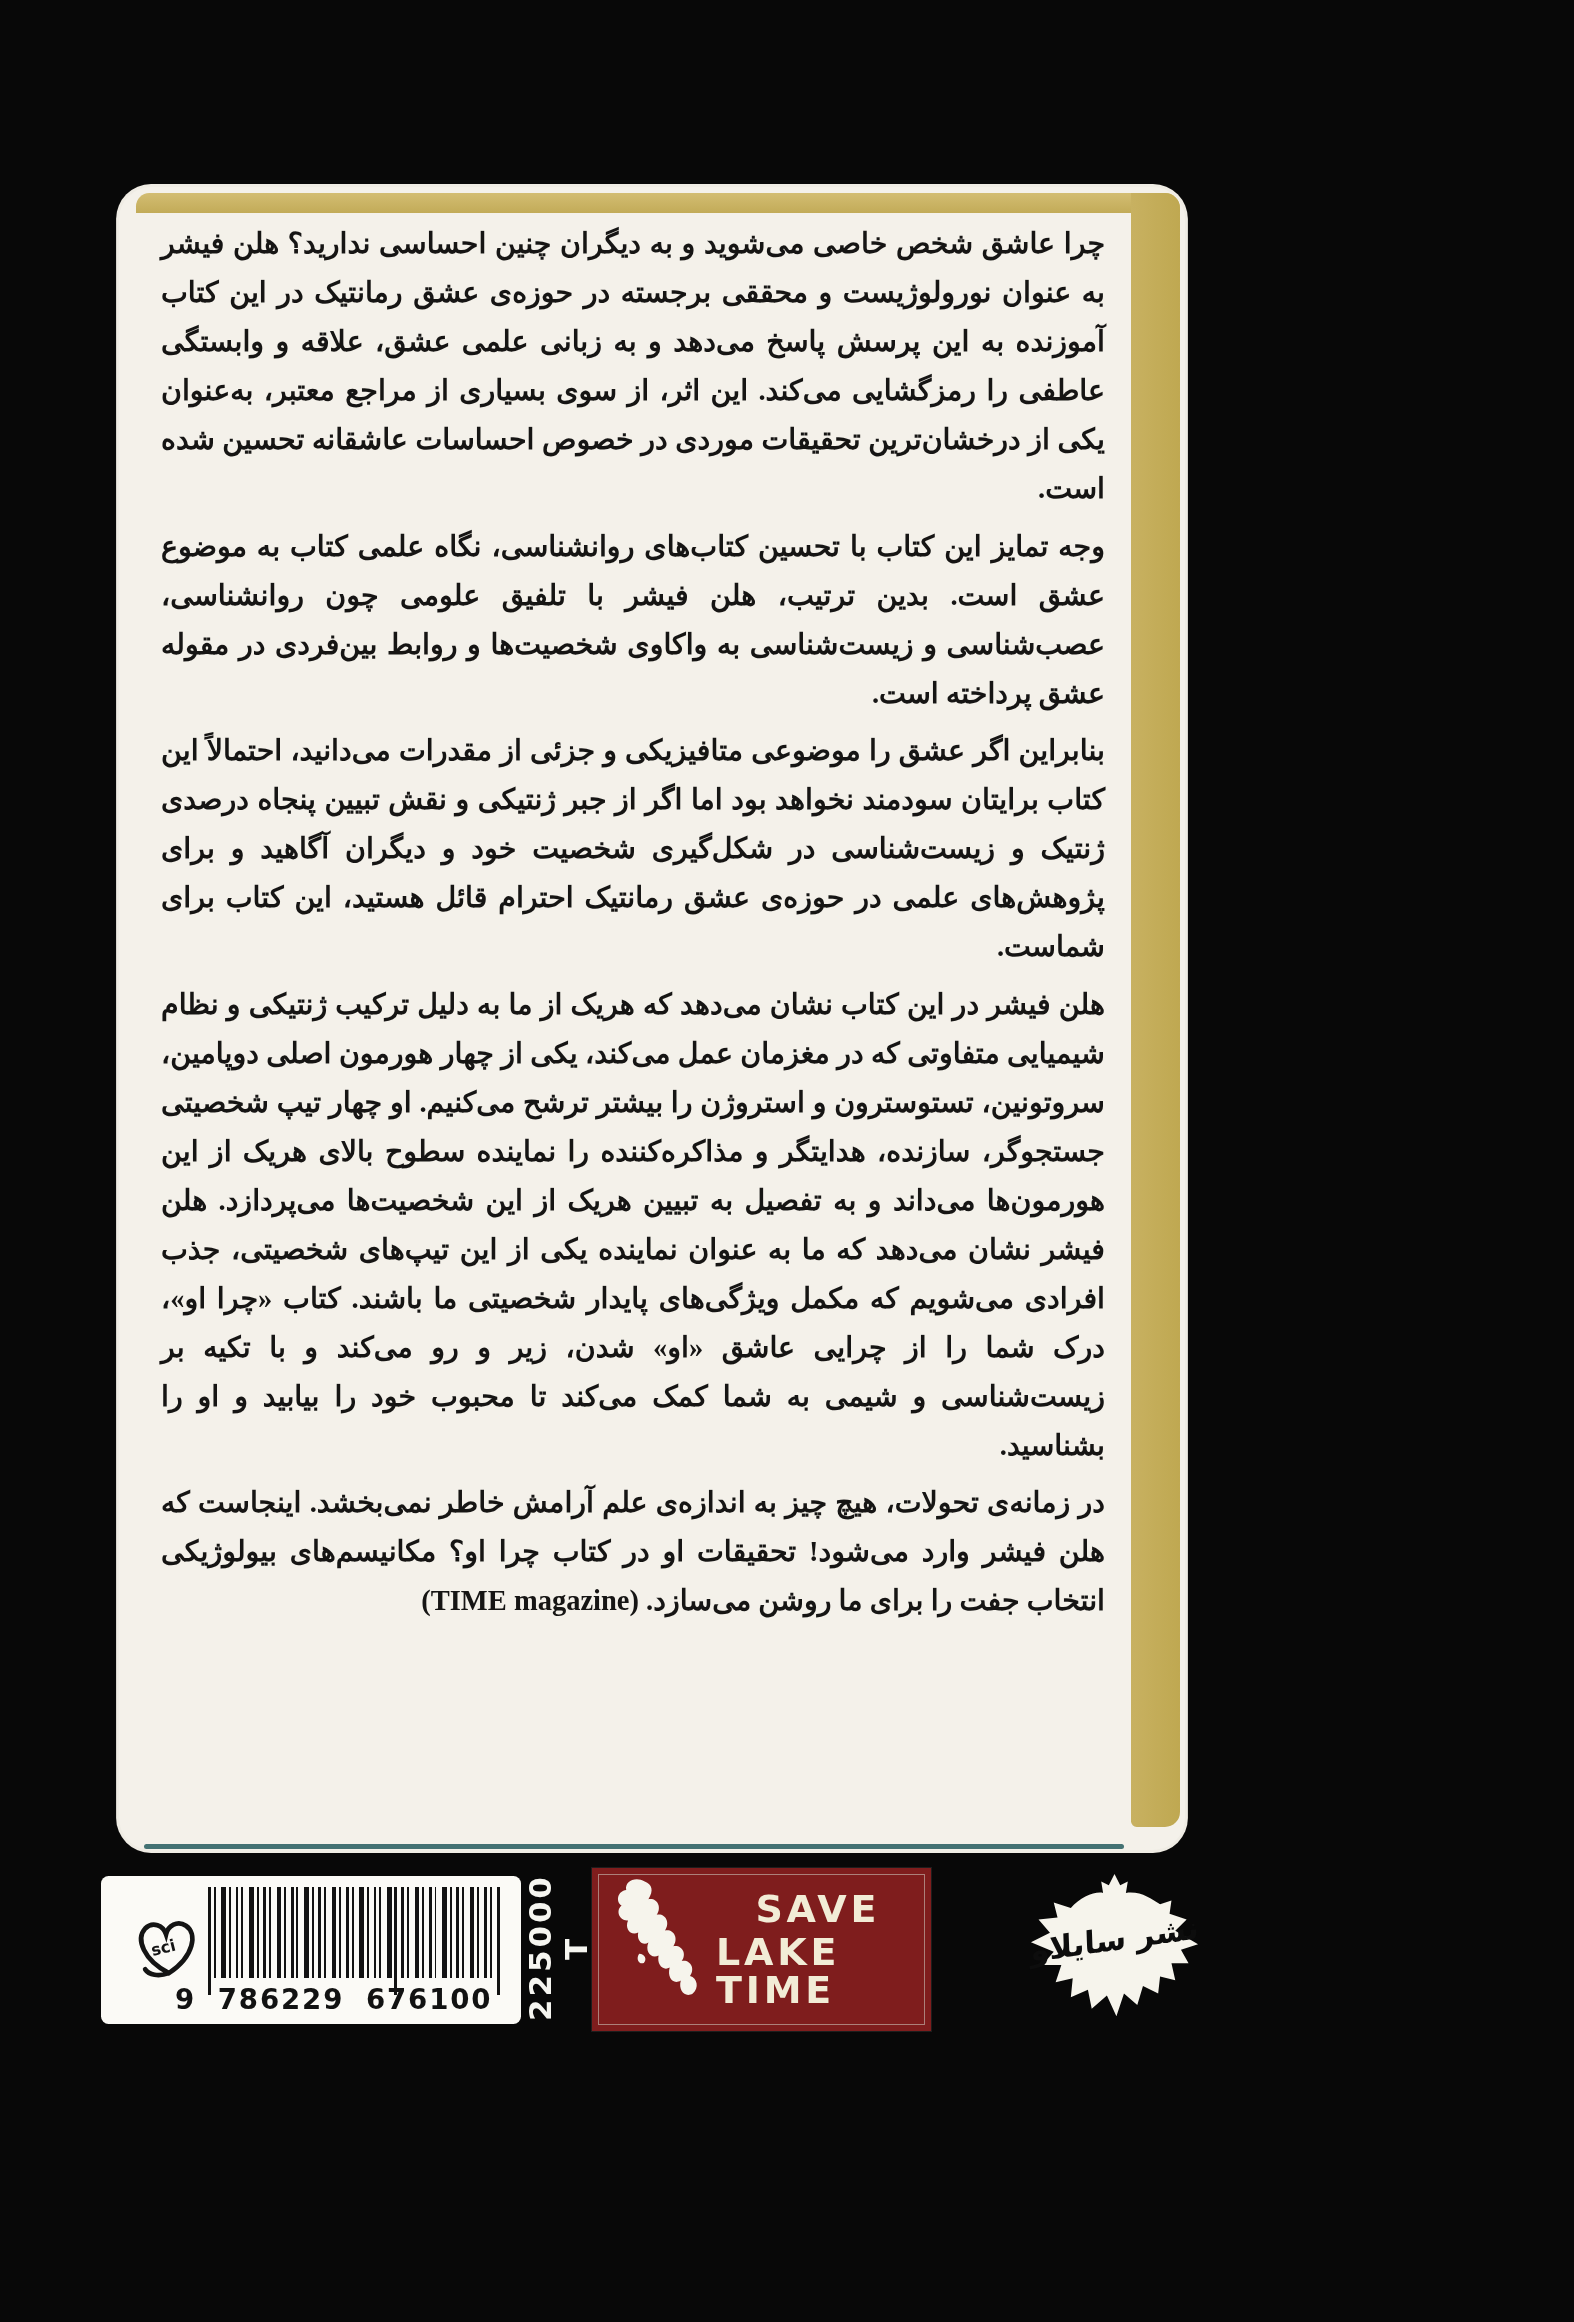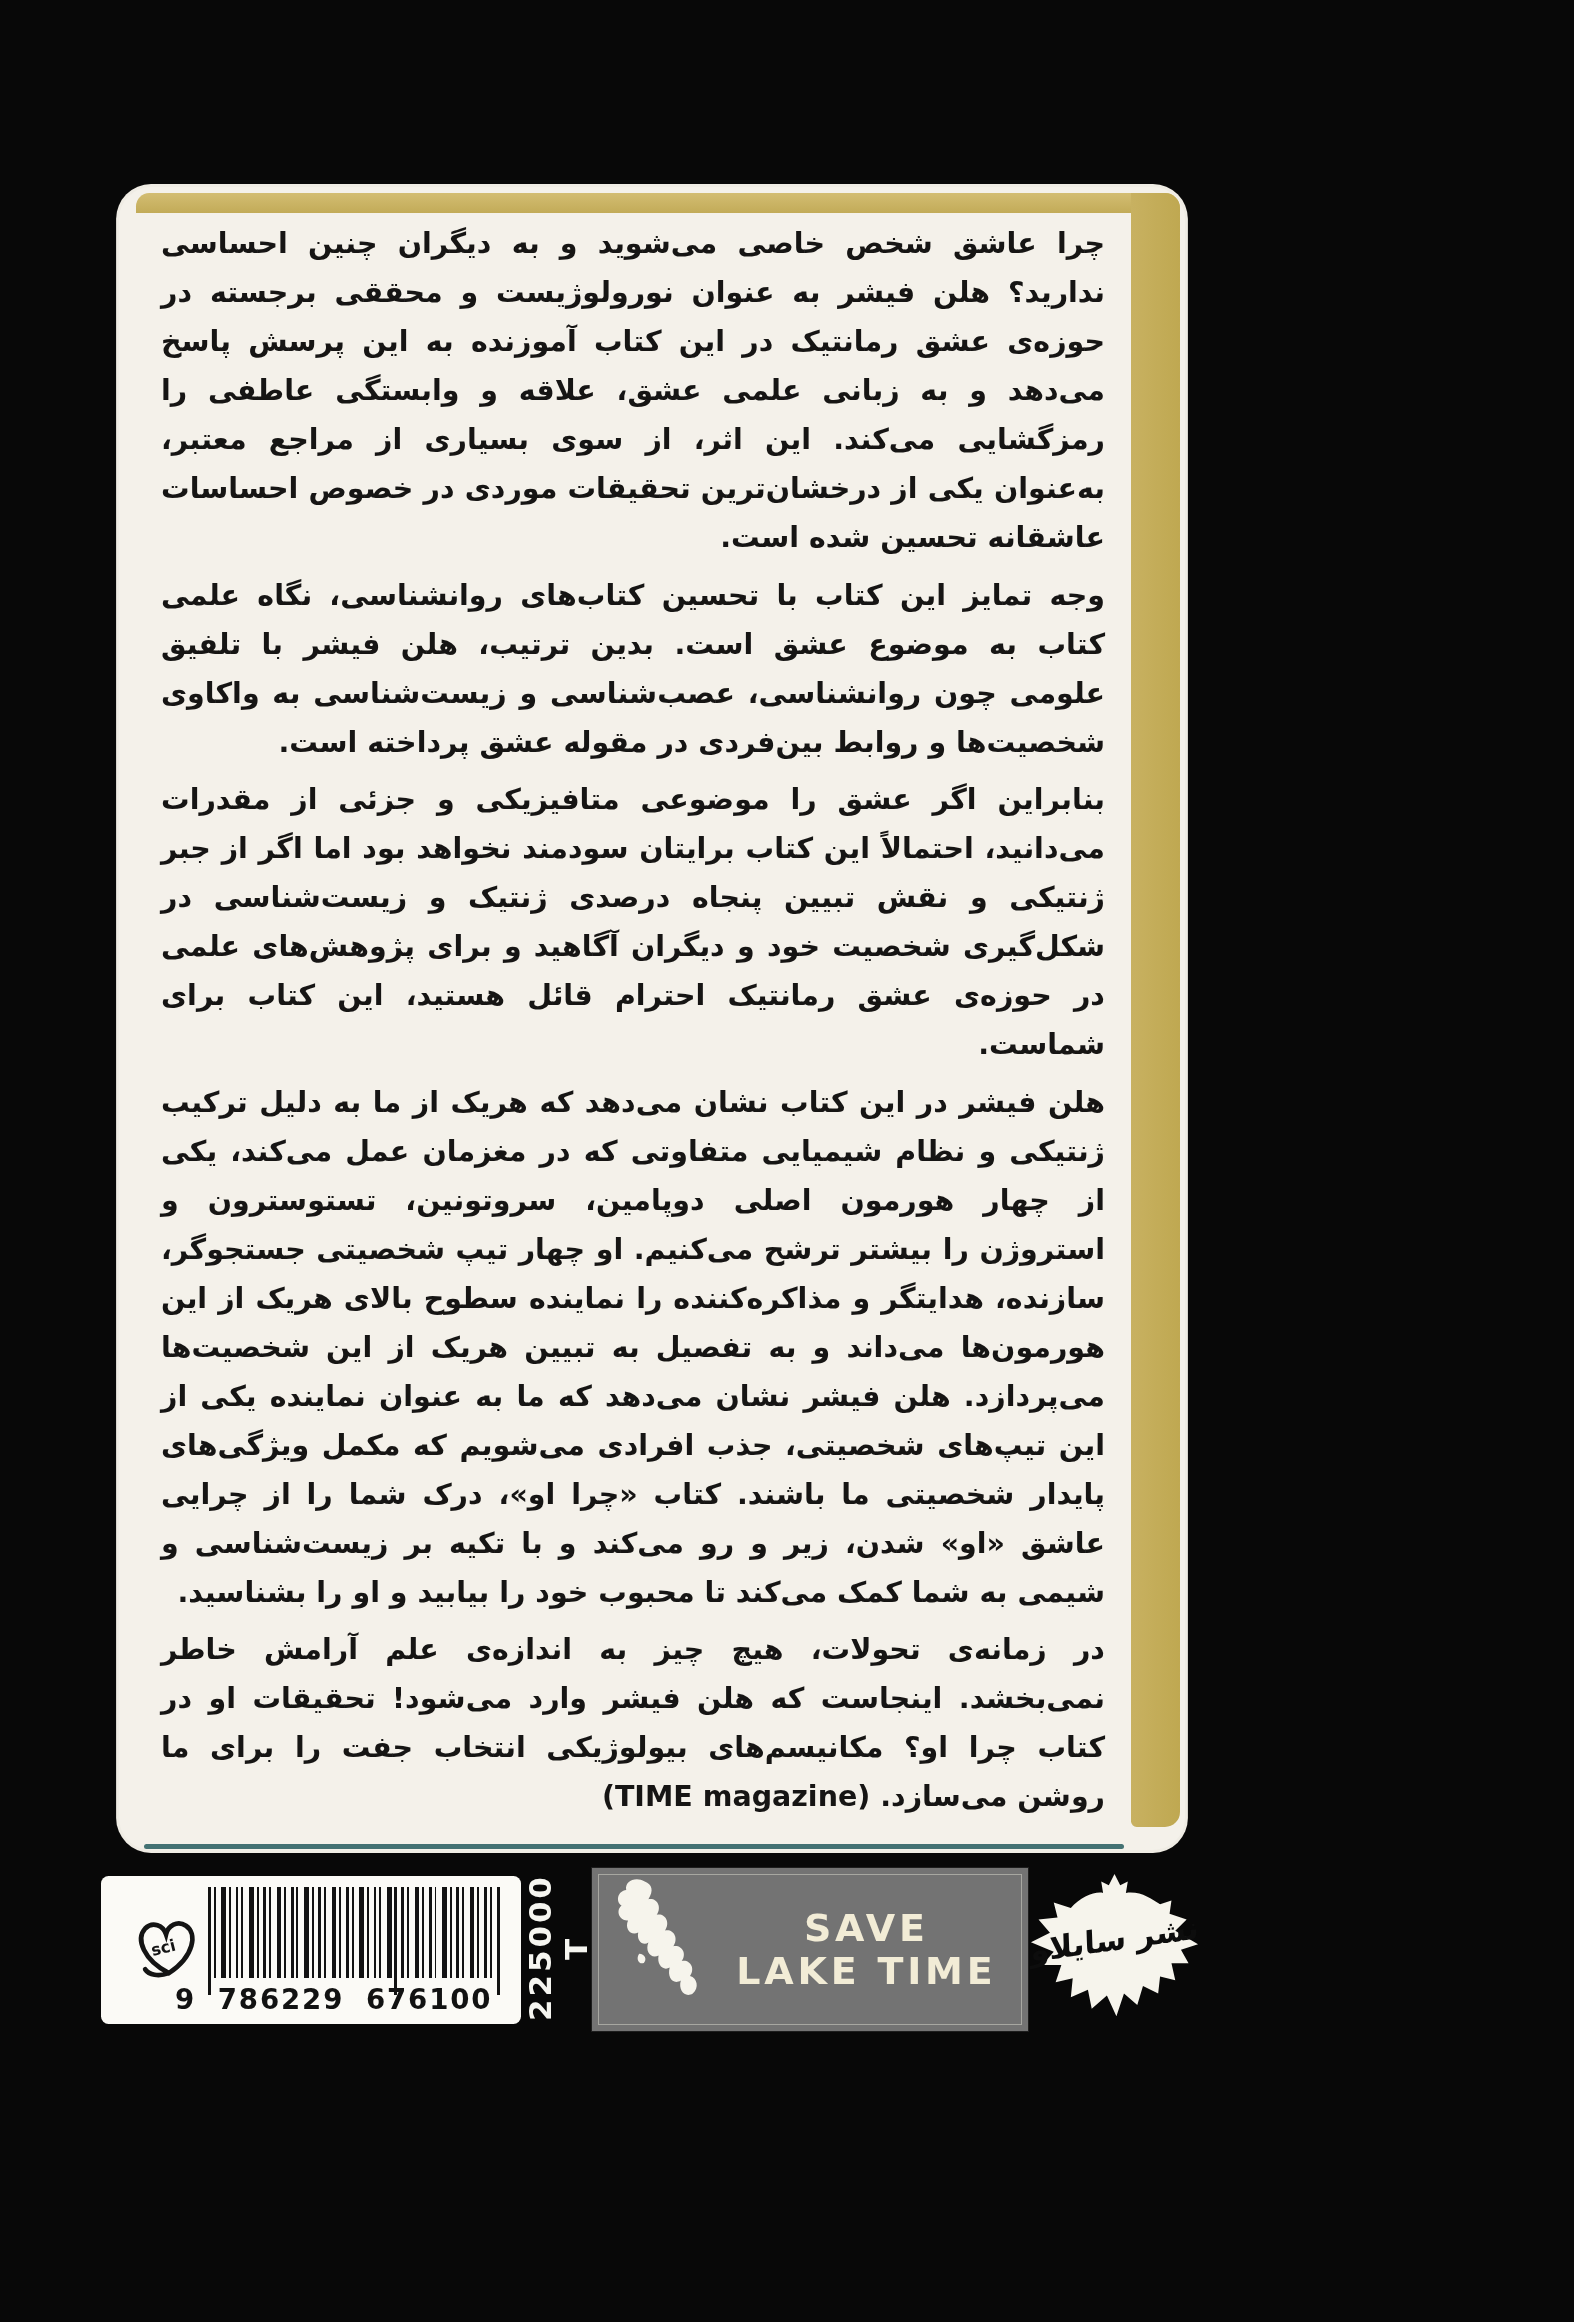--- a/index.html
+++ b/index.html
@@ -33,21 +33,21 @@
   }
   .blurb{
     position:absolute;top:32px;left:42px;right:80px;bottom:44px;
     direction:rtl;
     text-align:justify;
     color:#161514;
     font-size:28.5px;
     font-weight:bold;
     line-height:49px;
   }
-  .blurb p{margin:0 0 8.6px 0;}
+  .blurb p{margin:0 0 8.6px 0;font-family:Liberation Serif, serif;}
   
   .barcode-box{
     position:absolute;left:101px;top:1876px;width:420px;height:148px;
     background:#fbfaf6;border-radius:7.6px;
   }
   .sci-heart{position:absolute;left:28.5px;top:38px;width:74px;height:67px;}
   .bars{
     position:absolute;left:107px;right:21px;top:11.4px;height:91px;
     background:repeating-linear-gradient(to right,
       #121212 0 2.9px,transparent 2.9px 5.7px,
@@ -66,22 +66,22 @@
     font-family:"DejaVu Sans",sans-serif;letter-spacing:1.9px;
   }
   .price{
     position:absolute;left:522px;top:1872px;width:46px;height:152px;
     color:#f5f5f0;font-size:31px;font-weight:bold;
     writing-mode:vertical-rl;transform:rotate(180deg);
     text-align:center;letter-spacing:2.9px;
     font-family:"DejaVu Sans",sans-serif;
   }
   .urmia-badge{
-    position:absolute;left:591px;top:1867px;width:438px;height:165px;
-    background:#737373;border:1px solid #1d1d1d;box-sizing:border-box;
+    position:absolute;left:591px;top:1867px;width:341px;height:165px;
+    background:#7f1d1d;border:1px solid #1d1d1d;box-sizing:border-box;
   }
   .urmia-badge .inner-frame{
     position:absolute;inset:5.7px;border:1.9px solid rgba(210,210,198,.55);
     pointer-events:none;
   }
   .urmia-lake{position:absolute;left:15px;top:7.6px;width:105px;height:148px;}
   .urmia-text{
     position:absolute;left:124px;right:11.4px;top:0;bottom:0;
     display:flex;flex-direction:column;justify-content:center;align-items:center;
     gap:5.7px;

